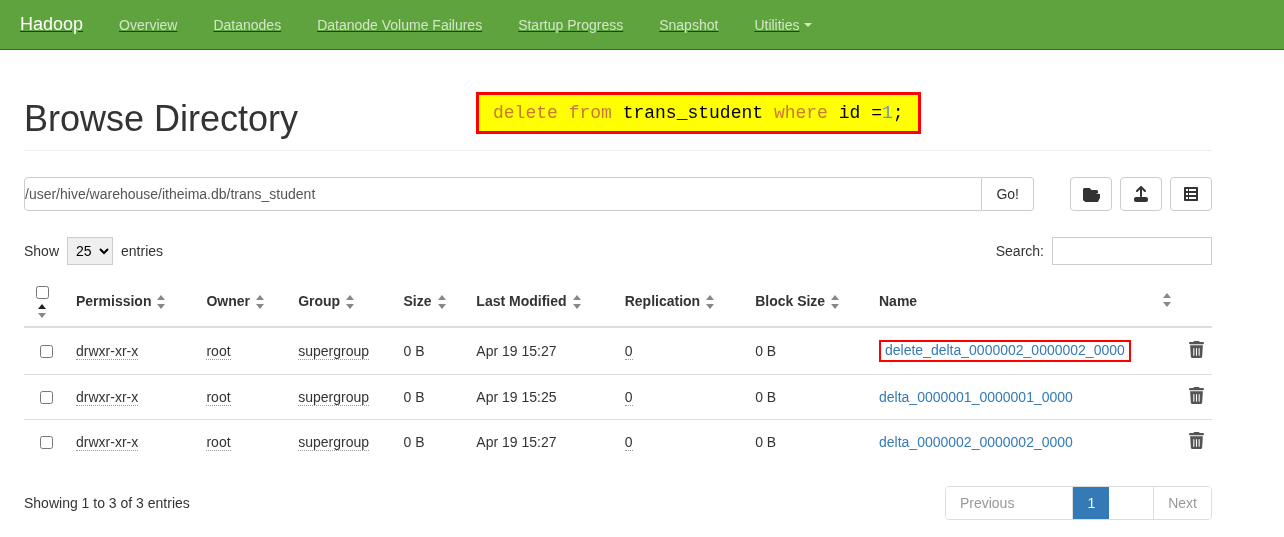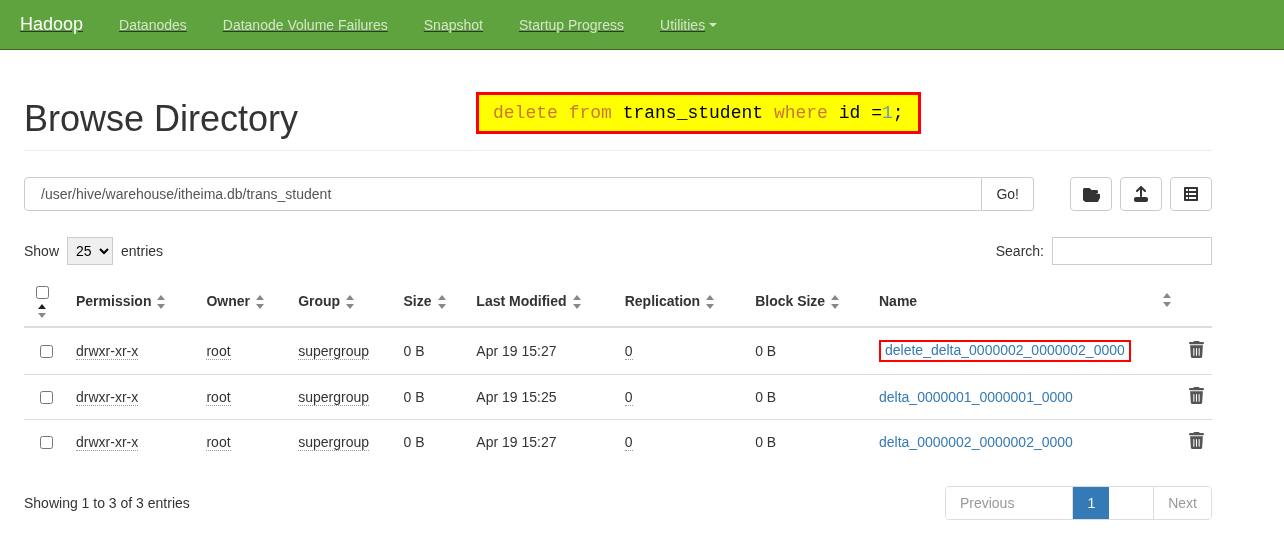--- a/index.html
+++ b/index.html
@@ -74,21 +74,21 @@
   .annotation .num { color: #6897bb; }
   .path-row {
     display: flex;
     align-items: stretch;
     gap: 0;
     margin: 26px 0 0 0;
   }
   .path-input {
     flex: 1;
     height: 34px;
-    padding: 6px 16px;
+    padding: 6px 0;
     border: 1px solid #ccc;
     border-radius: 4px 0 0 4px;
     font-size: 14px;
     color: #555;
     background: #fff;
   }
   .go-btn {
     height: 34px;
     padding: 4px 14px;
     border: 1px solid #ccc;
@@ -199,24 +199,25 @@
   }
   .pagination .page-btn:first-child { border-left: none; }
   .pagination .page-btn.active { background: #337ab7; color: #fff; }
   .pagination .page-btn.disabled { color: #999; cursor: default; }
 </style>
 </head>
 <body>
 
 <div class="navbar">
   <div class="brand">Hadoop</div>
+  <div class="nav-item">Overview</div>
   <div class="nav-item">Datanodes</div>
   <div class="nav-item">Datanode Volume Failures</div>
+  <div class="nav-item">Startup Progress</div>
   <div class="nav-item">Snapshot</div>
-  <div class="nav-item">Startup Progress</div>
   <div class="nav-item">
     <span>Utilities</span>
     <span class="caret"></span>
   </div>
 </div>
 
 <div class="container">
   <h1 class="page-title">
     <span>Browse Directory</span>
     <div class="annotation"><span class="kw">delete</span> <span class="kw">from</span> <span>trans_student</span> <span class="kw">where</span> <span>id</span><span> =</span><span class="num">1</span><span>;</span></div>

